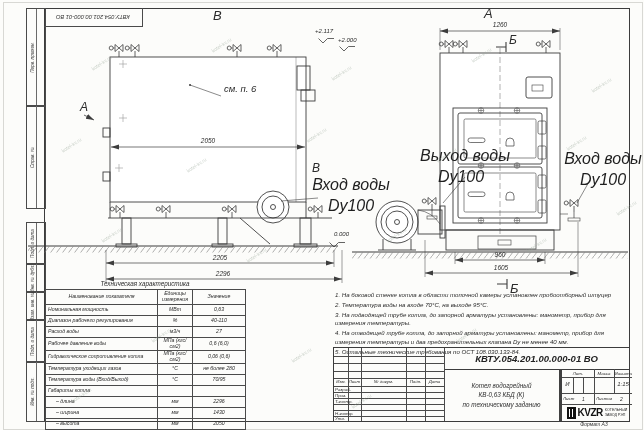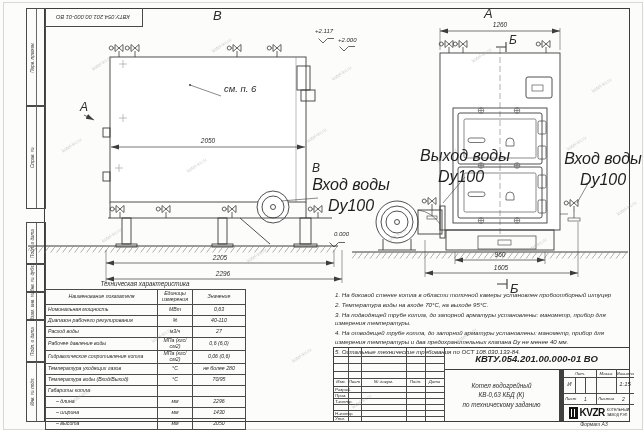--- a/index.html
+++ b/index.html
@@ -396,21 +396,21 @@
   <div class="abs" style="left:110px;top:0;width:185px;height:21px;border-bottom:1px solid #3c3c3c;display:flex;align-items:center;justify-content:center;">
     <span class="it" style="font-size:9.5px;font-weight:bold;white-space:nowrap;color:#222;">КВТУ.054.201.00.000-01 ВО</span>
   </div>
 
   <div class="abs" style="left:110px;top:21px;width:115px;height:52px;display:flex;flex-direction:column;align-items:center;justify-content:center;text-align:center;">
     <div class="it" style="font-size:6.3px;line-height:1.5;">Котел водогрейный</div>
     <div class="it" style="font-size:6.3px;line-height:1.5;">КВ-0,63 КБД (К)</div>
     <div class="it" style="font-size:6.3px;line-height:1.5;">по техническому заданию</div>
   </div>
 
-  <div class="abs" style="left:225px;top:21px;width:70px;height:52px;border-left:5px solid #404040;">
+  <div class="abs" style="left:225px;top:21px;width:70px;height:52px;border-left:3px solid #404040;">
     <div class="tb-line" style="left:0;top:8px;width:70px;height:0.6px;"></div>
     <div class="tb-line" style="left:32px;top:0;width:0.6px;height:24px;"></div>
     <div class="tb-line" style="left:52px;top:0;width:0.6px;height:24px;"></div>
     <div class="tb-txt" style="left:0;top:1.5px;width:32px;font-size:4.4px;text-align:center;">Лит.</div>
     <div class="tb-txt" style="left:32px;top:1.5px;width:20px;font-size:4.4px;text-align:center;">Масса</div>
     <div class="tb-txt" style="left:52px;top:1.5px;width:18px;font-size:4.4px;text-align:center;">Масштаб</div>
     <div class="tb-line" style="left:10.7px;top:8px;width:0.5px;height:16px;"></div>
     <div class="tb-line" style="left:21.3px;top:8px;width:0.5px;height:16px;"></div>
     <div class="tb-txt it" style="left:0;top:12px;width:11px;font-size:6px;text-align:center;">И</div>
     <div class="tb-txt it" style="left:52px;top:12px;width:18px;font-size:6px;text-align:center;">1:15</div>

